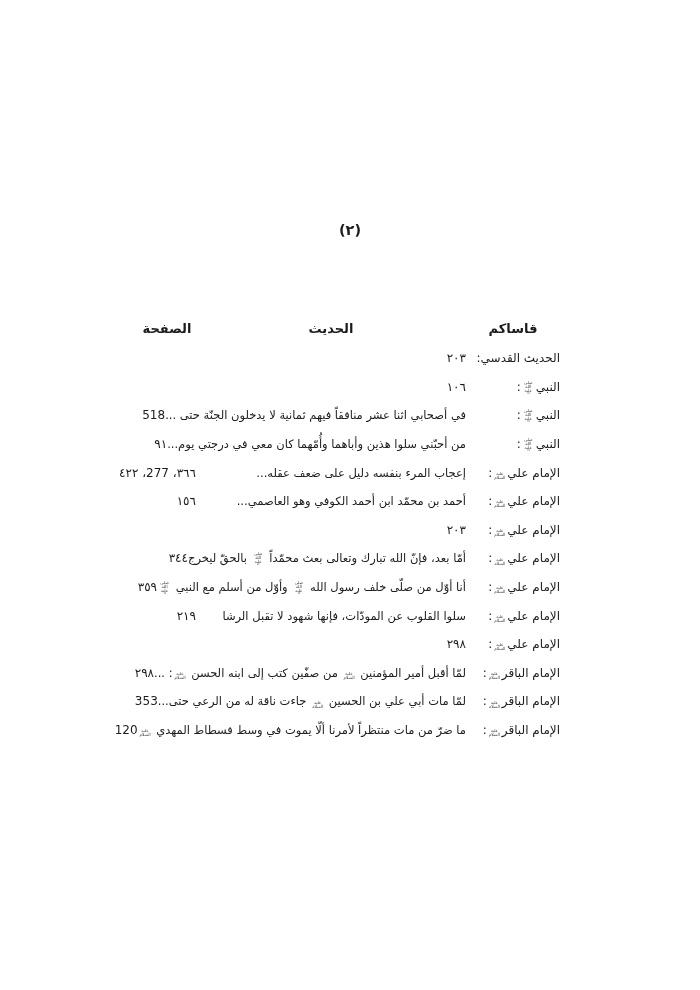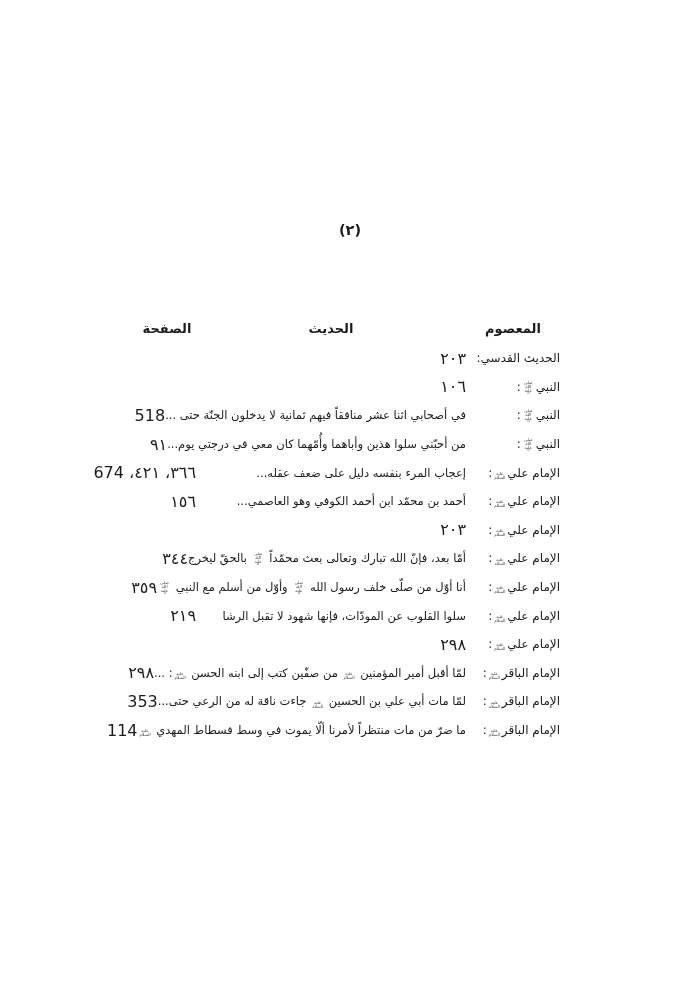--- a/index.html
+++ b/index.html
@@ -56,21 +56,21 @@
   }
   .cell-speaker {
     font-size: 12px;
     text-align: right;
   }
   .cell-hadith {
     font-size: 11.5px;
     text-align: right;
   }
   .cell-page {
-    font-size: 16px;
+    font-size: 12px;
     text-align: right;
   }
   
   .hon {
     display: inline-block;
     width: 12px;
     max-height: 13px;
     font-size: 4.2px;
     line-height: 3.9px;
     white-space: normal;
@@ -85,21 +85,21 @@
 </head>
 <body>
 
 <div class="sheet">
 
   <div class="page-num-heading">(٢)</div>
 
   <div class="toc">
 
     <div class="hrow">
-      <div class="hcell">المعصوم</div>
+      <div class="hcell">قاساكم</div>
       <div class="hcell">الحديث</div>
       <div class="hcell">الصفحة</div>
     </div>
 
     <div class="trow">
       <div class="cell-speaker"><span>الحديث القدسي</span><span>:</span></div>
       <div class="cell-page">٢٠٣</div>
     </div>
 
     <div class="trow">
@@ -115,21 +115,21 @@
 
     <div class="trow">
       <div class="cell-speaker"><span>النبي</span><span class="hon">صلى الله عليه وآله</span><span>:</span></div>
       <div class="cell-hadith">من أحبّني سلوا هذين وأباهما وأُمّهما كان معي في درجتي يوم...</div>
       <div class="cell-page">٩١</div>
     </div>
 
     <div class="trow">
       <div class="cell-speaker"><span>الإمام علي</span><span class="hon">عليه السلام</span><span>:</span></div>
       <div class="cell-hadith">إعجاب المرء بنفسه دليل على ضعف عقله...</div>
-      <div class="cell-page">٣٦٦، ٤٢١، 674</div>
+      <div class="cell-page">٣٦٦، 277، ٤٢٢</div>
     </div>
 
     <div class="trow">
       <div class="cell-speaker"><span>الإمام علي</span><span class="hon">عليه السلام</span><span>:</span></div>
       <div class="cell-hadith">أحمد بن محمّد ابن أحمد الكوفي وهو العاصمي...</div>
       <div class="cell-page">١٥٦</div>
     </div>
 
     <div class="trow">
       <div class="cell-speaker"><span>الإمام علي</span><span class="hon">عليه السلام</span><span>:</span></div>
@@ -167,17 +167,17 @@
 
     <div class="trow">
       <div class="cell-speaker"><span>الإمام الباقر</span><span class="hon">عليه السلام</span><span>:</span></div>
       <div class="cell-hadith">لمّا مات أبي علي بن الحسين <span class="hon">عليه السلام</span> جاءت ناقة له من الرعي حتى...</div>
       <div class="cell-page">353</div>
     </div>
 
     <div class="trow">
       <div class="cell-speaker"><span>الإمام الباقر</span><span class="hon">عليه السلام</span><span>:</span></div>
       <div class="cell-hadith">ما ضرّ من مات منتظراً لأمرنا ألّا يموت في وسط فسطاط المهدي <span class="hon">عليه السلام</span></div>
-      <div class="cell-page">114</div>
+      <div class="cell-page">120</div>
     </div>
 
   </div>
 </div>
 
 </body></html>

